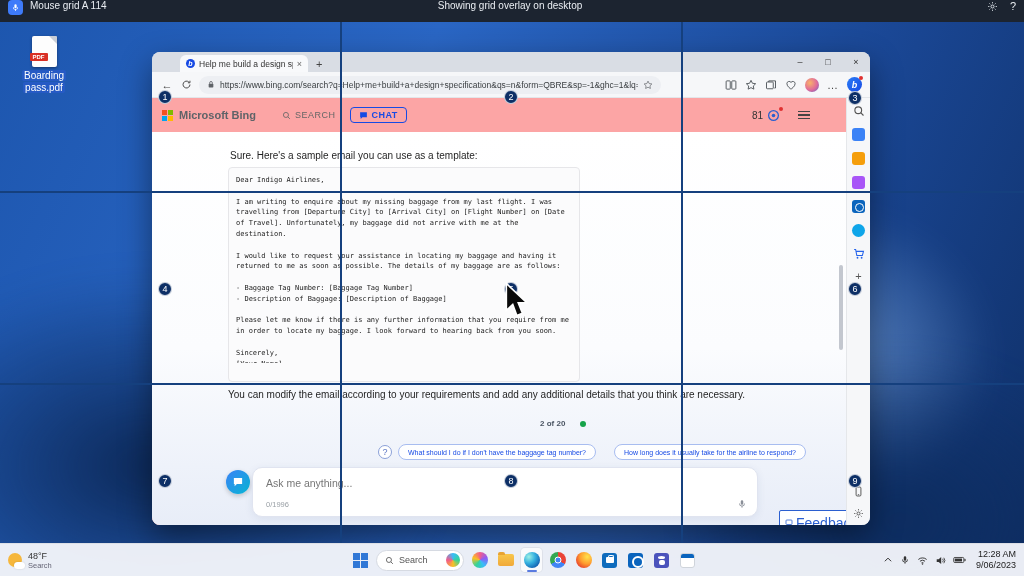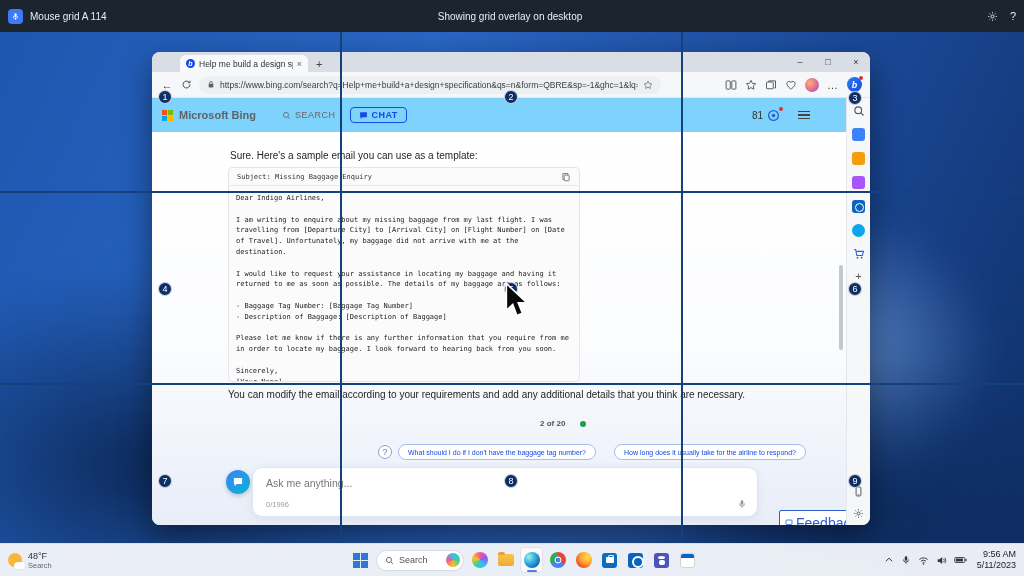--- a/index.html
+++ b/index.html
@@ -8,22 +8,22 @@
     background: linear-gradient(115deg,#1d56ae 0%,#2a66c4 35%,#1a4795 70%,#0f2f66 100%); }
 
   
   .petal { position:absolute; border-radius:50%; pointer-events:none; }
   .petalA { left:330px; top:150px; width:520px; height:420px; background:radial-gradient(ellipse,#6fa5e8,transparent 70%); filter:blur(18px); opacity:.8; }
   .petalB { right:30px; top:210px; width:320px; height:290px; background:radial-gradient(ellipse,#8cb8ee,transparent 70%); filter:blur(16px); opacity:.6; }
   .petalC { left:-140px; bottom:-80px; width:580px; height:380px; background:radial-gradient(ellipse,#0a2450,transparent 72%); filter:blur(20px); opacity:.95; }
   .petalD { right:-90px; bottom:-110px; width:430px; height:330px; background:radial-gradient(ellipse,#0c2a5a,transparent 72%); filter:blur(18px); opacity:.85; }
 
   
-  .voicebar { position:absolute; top:0; left:0; right:0; height:32px; background:#1c2430; z-index:6;
-    display:flex; align-items:center; padding:0 8px; color:#e9edf2; font-size:10px; }
+  .voicebar { position:absolute; top:0; left:0; right:0; height:22px; background:#1c2430; z-index:6;
+    display:flex; align-items:flex-start; padding:0 8px; color:#e9edf2; font-size:10px; }
   .mic-btn { width:15px; height:15px; border-radius:4px; background:#3e7bfa; display:flex; align-items:center; justify-content:center; margin-right:7px; }
   .vb-status { position:absolute; left:0; right:4px; text-align:center; pointer-events:none; }
   .vb-right { margin-left:auto; display:flex; align-items:center; gap:12px; z-index:1; }
   .vb-help { font-size:11px; }
 
   
   .desktop-icon { position:absolute; left:12px; top:36px; width:64px; z-index:1;
     display:flex; flex-direction:column; align-items:center; }
   .pdf-glyph { width:25px; height:31px; background:#fdfdfd; border-radius:2px; position:relative;
     box-shadow:0 1px 3px rgba(0,0,0,.4); }
@@ -47,21 +47,21 @@
   .toolbar { height:26px; background:#f6f7f9; display:flex; align-items:center; padding:0 8px; gap:7px; border-bottom:1px solid #e3e6ea; }
   .nav-back { font-size:11px; color:#444; width:14px; text-align:center; }
   .addressbar { flex:1; max-width:462px; height:18px; background:#edeff3; border-radius:9px; display:flex; align-items:center; padding:0 8px; gap:5px; font-size:8.5px; color:#3c4043; }
   .url { flex:1; white-space:nowrap; overflow:hidden; }
   .toolbar-right { display:flex; align-items:center; gap:8px; margin-left:auto; }
   .profile-avatar { width:14px; height:14px; border-radius:50%; background:radial-gradient(circle at 35% 35%,#f8b26a,#e06a9a 55%,#5a63c8); }
   .more-icon { font-size:11px; color:#444; letter-spacing:1px; }
   .copilot-btn { position:relative; width:15px; height:15px; border-radius:50%; background:linear-gradient(135deg,#2b7cf6,#174ae4); color:#fff; font-size:9px; font-weight:bold; font-style:italic; display:flex; align-items:center; justify-content:center; }
   .copilot-btn::after { content:""; position:absolute; top:-1px; right:-1px; width:4px; height:4px; border-radius:50%; background:#e03131; }
 
-  .content { position:absolute; top:46px; bottom:0; left:0; right:24px; background:#7dd3fc; }
+  .content { position:absolute; top:46px; bottom:0; left:0; right:24px; background:#fca5a5; }
   .bing-header { height:34px; display:flex; align-items:center; padding:0 10px 0 10px; }
   .ms-logo { display:grid; grid-template-columns:5px 5px; grid-template-rows:5px 5px; gap:1px; }
   .ms-logo i:nth-child(1){background:#f25022} .ms-logo i:nth-child(2){background:#7fba00}
   .ms-logo i:nth-child(3){background:#00a4ef} .ms-logo i:nth-child(4){background:#ffb900}
   .brand { font-size:11px; color:#5f6368; margin-left:6px; font-weight:bold; }
   .bing-tabs { display:flex; align-items:center; gap:14px; margin-left:26px; }
   .bing-tab-search { display:flex; align-items:center; gap:4px; font-size:9px; color:#666; letter-spacing:.5px; }
   .bing-tab-chat { display:flex; align-items:center; gap:4px; font-size:9px; color:#174ae4; font-weight:bold; letter-spacing:.5px; border:1px solid #174ae4; border-radius:4px; padding:2px 8px; }
   .header-right { margin-left:auto; display:flex; align-items:center; gap:18px; padding-right:26px; }
   .rewards { position:relative; display:flex; align-items:center; gap:4px; font-size:10px; color:#333; }
@@ -166,20 +166,26 @@
       <span>
         <svg width="11" height="11" viewBox="0 0 16 16">
             <circle cx="8" cy="8" r="2.2" fill="none" stroke="#dfe5ec" stroke-width="1.4"></circle>
             <path d="M8 1.5v2M8 12.5v2M1.5 8h2M12.5 8h2M3.4 3.4l1.4 1.4M11.2 11.2l1.4 1.4M12.6 3.4l-1.4 1.4M4.8 11.2l-1.4 1.4" stroke="#dfe5ec" stroke-width="1.2"></path>
           </svg>
       </span>
       <span class="vb-help">?</span>
     </div>
   </div>
 
+  <div class="desktop-icon">
+    <div class="pdf-glyph">
+      <span class="pdf-band">PDF</span>
+    </div>
+    <div class="di-label"><span>Boarding pass.pdf</span></div>
+  </div>
 
   <div class="browser">
     <div class="tabstrip">
       <div class="tab">
         <span class="tab-favicon">b</span>
         <span class="tab-title">Help me build a design specific...</span>
         <span class="tab-close">×</span>
       </div>
       <span class="newtab">+</span>
       <div class="win-controls">
@@ -276,29 +282,20 @@
               <i></i>
               <i></i>
             </span>
         </div>
       </div>
 
       <div class="chat-area">
         <div class="intro">Sure. Here's a sample email you can use as a template:</div>
 
         <div class="codeblock">
-          <div class="code-head">
-            <span class="code-title">Subject: Missing Baggage Enquiry</span>
-            <span>
-              <svg width="10" height="10" viewBox="0 0 16 16">
-                  <rect x="5" y="5" width="8" height="9" rx="1" fill="none" stroke="#666" stroke-width="1.3"></rect>
-                  <path d="M11 5V2.5H3V12h2" fill="none" stroke="#666" stroke-width="1.3"></path>
-                </svg>
-            </span>
-          </div>
           <div class="code-body">Dear Indigo Airlines,
 
 I am writing to enquire about my missing baggage from my last flight. I was travelling from [Departure City] to [Arrival City] on [Flight Number] on [Date of Travel]. Unfortunately, my baggage did not arrive with me at the destination.
 
 I would like to request your assistance in locating my baggage and having it returned to me as soon as possible. The details of my baggage are as follows:
 
 - Baggage Tag Number: [Baggage Tag Number]
 - Description of Baggage: [Description of Baggage]
 
 Please let me know if there is any further information that you require from me in order to locate my baggage. I look forward to hearing back from you soon.
@@ -476,22 +473,22 @@
           </svg>
       </span>
       <span>
         <svg width="13" height="10" viewBox="0 0 18 12">
             <rect x="1" y="2.5" width="14" height="7" rx="1.5" fill="none" stroke="#333" stroke-width="1.2"></rect>
             <rect x="2.5" y="4" width="10" height="4" fill="#333"></rect>
             <rect x="15.8" y="4.5" width="1.6" height="3" fill="#333"></rect>
           </svg>
       </span>
       <div class="clock">
-        <div>9:56 AM</div>
-        <div>5/11/2023</div>
+        <div>12:28 AM</div>
+        <div>9/06/2023</div>
       </div>
     </div>
   </div>
 
   <div class="cursor">
     <svg width="28" height="38" viewBox="0 0 24 32">
       <path d="M2 1 L2 24 L7.5 19 L11 28.5 L15.8 26.5 L12.2 17.5 L19.5 17.5 Z" fill="#0a0a0a" stroke="#fff" stroke-width="1.4"></path>
     </svg>
   </div>
 

